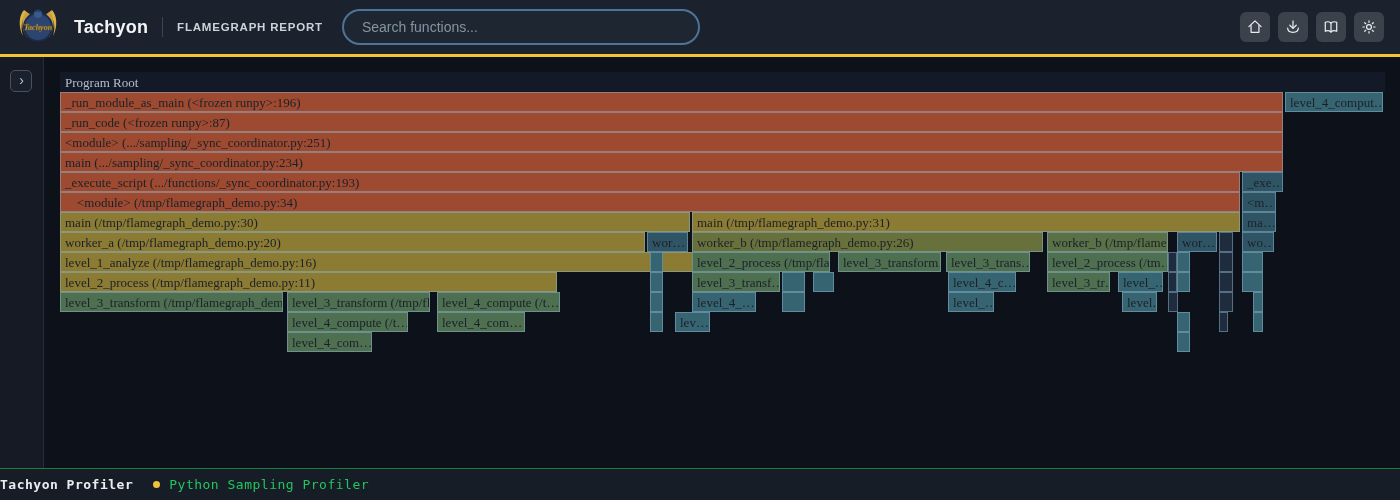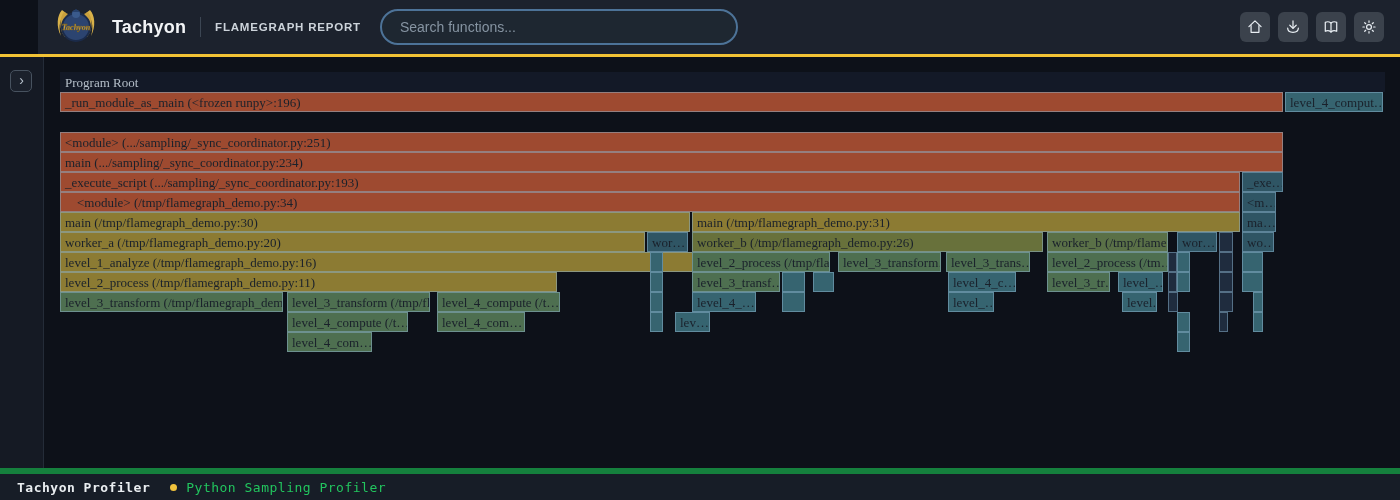--- a/index.html
+++ b/index.html
@@ -1,21 +1,21 @@
 <!DOCTYPE html>
 <html><head>
 <meta charset="utf-8">
 <style>
   * { margin:0; padding:0; box-sizing:border-box; }
   html,body { width:1400px; height:500px; overflow:hidden; background:#0d1119;
               font-family:"Liberation Sans", sans-serif; }
   .page { width:1400px; height:500px; display:flex; flex-direction:column; }
 
   
-  .header { height:54px; background:#1c222d; display:flex; align-items:center; flex:0 0 54px;margin-left:38px; }
+  .header { height:54px; background:#1c222d; display:flex; align-items:center; flex:0 0 54px; }
   .logo { width:44px; height:44px; margin-left:16px; flex:0 0 44px; }
   .app-title { color:#f2f4f6; font-size:18px; font-weight:bold; margin-left:14px; letter-spacing:.2px; }
   .title-sep { width:1px; height:20px; background:#3c4653; margin:0 14px; }
   .report-label { color:#ccd3da; font-size:11.5px; letter-spacing:.8px; font-weight:bold; }
   .search { margin-left:19px; width:358px; height:36px; border-radius:19px; border:2px solid #4d7398;
             background:#1e2731; color:#cfd8e0; font-size:14px; padding:0 18px; outline:none;
             font-family:"Liberation Sans", sans-serif; }
   .search::placeholder { color:#8694a2; }
   .header-actions { margin-left:auto; margin-right:16px; display:flex; gap:8px; }
   .icon-btn { width:30px; height:30px; border-radius:6px; background:#3b424c; border:none;
@@ -32,22 +32,22 @@
                     background:#1b212c; border:1.5px solid #47525f; border-radius:5px;
                     color:#b9c3ce; font-size:14px; line-height:17px; cursor:pointer;
                     display:flex; align-items:center; justify-content:center; padding:0 0 2px 1px;}
   .flame-layer { position:absolute; inset:0; }
   .frame { position:absolute; height:20px; border:1px solid rgba(140,180,205,.5);
            font-family:"Liberation Serif", serif; font-size:13px; line-height:17px;
            color:#1a212b; padding:1px 2px 0 4px; white-space:nowrap; overflow:hidden; cursor:pointer; }
   .frame.root-row { border-color:transparent; color:#b5bfc9; }
 
   
-  .footer { height:32px; flex:0 0 32px; background:#171d27; border-top:6px solid #15803d;
-            display:flex; align-items:center; padding-left:17px;
+  .footer { height:32px; flex:0 0 32px; background:#171d27; border-top:1px solid #15803d;
+            display:flex; align-items:center; 
             font-family:"DejaVu Sans Mono", monospace; font-size:13px; }
   .status-app { color:#e9edf0; font-weight:bold; letter-spacing:.5px; }
   .status-dot { width:7px; height:7px; border-radius:50%; margin:0 9px 0 20px; }
   .status-sub { color:#22c55e; letter-spacing:.5px; }
 </style>
 </head>
 <body>
 
 <div class="page">
 
@@ -102,23 +102,24 @@
   <div class="content">
     <div class="sidebar">
       <button class="sidebar-toggle">
         <span>›</span>
       </button>
     </div>
     <div class="flame-layer" id="flame-layer">
         <div class="frame root-row" title="Program Root" style="left: 60px; top: 15px; width: 1325px; background: rgb(19, 25, 39);">Program Root</div>
         <div class="frame" title="_run_module_as_main (&lt;frozen runpy&gt;:196)" style="left: 60px; top: 35px; width: 1223px; background: rgb(158, 74, 48);">_run_module_as_main (&lt;frozen runpy&gt;:196)</div>
         <div class="frame" title="level_4_comput…" style="left: 1285px; top: 35px; width: 98px; background: rgb(54, 100, 112);">level_4_comput…</div>
+        <div class="frame" title="_run_code (&lt;frozen runpy&gt;:87)" style="left: 60px; top: 55px; width: 1223px; background: rgb(158, 74, 48);">_run_code (&lt;frozen runpy&gt;:87)</div>
         <div class="frame" title="&lt;module&gt; (.../sampling/_sync_coordinator.py:251)" style="left: 60px; top: 75px; width: 1223px; background: rgb(158, 74, 48);">&lt;module&gt; (.../sampling/_sync_coordinator.py:251)</div>
         <div class="frame" title="main (.../sampling/_sync_coordinator.py:234)" style="left: 60px; top: 95px; width: 1223px; background: rgb(158, 74, 48);">main (.../sampling/_sync_coordinator.py:234)</div>
-        <div class="frame" title="_execute_script (.../sampling/_sync_coordinator.py:193)" style="left: 60px; top: 115px; width: 1180px; background: rgb(158, 74, 48);">_execute_script (.../sampling/_sync_coordinator.py:193)</div>
+        <div class="frame" title="_execute_script (.../sampling/_sync_coordinator.py:193)" style="left: 60px; top: 115px; width: 1180px; background: rgb(158, 74, 48);">_execute_script (.../functions/_sync_coordinator.py:193)</div>
         <div class="frame" title="_exe…" style="left: 1242px; top: 115px; width: 41px; background: rgb(47, 85, 100);">_exe…</div>
         <div class="frame" title="&lt;module&gt; (/tmp/flamegraph_demo.py:34)" style="left: 60px; top: 135px; width: 1180px; background: rgb(158, 74, 48); padding-left: 16px;">&lt;module&gt; (/tmp/flamegraph_demo.py:34)</div>
         <div class="frame" title="&lt;m…" style="left: 1242px; top: 135px; width: 34px; background: rgb(47, 85, 100);">&lt;m…</div>
         <div class="frame" title="main (/tmp/flamegraph_demo.py:30)" style="left: 60px; top: 155px; width: 630px; background: rgb(140, 123, 51);">main (/tmp/flamegraph_demo.py:30)</div>
         <div class="frame" title="main (/tmp/flamegraph_demo.py:31)" style="left: 692px; top: 155px; width: 548px; background: rgb(140, 123, 51);">main (/tmp/flamegraph_demo.py:31)</div>
         <div class="frame" title="ma…" style="left: 1242px; top: 155px; width: 34px; background: rgb(47, 85, 100);">ma…</div>
         <div class="frame" title="worker_a (/tmp/flamegraph_demo.py:20)" style="left: 60px; top: 175px; width: 585px; background: rgb(140, 123, 51);">worker_a (/tmp/flamegraph_demo.py:20)</div>
         <div class="frame" title="wor…" style="left: 647px; top: 175px; width: 41px; background: rgb(47, 85, 100);">wor…</div>
         <div class="frame" title="worker_b (/tmp/flamegraph_demo.py:26)" style="left: 692px; top: 175px; width: 351px; background: rgb(104, 113, 59);">worker_b (/tmp/flamegraph_demo.py:26)</div>
         <div class="frame" title="worker_b (/tmp/flame…" style="left: 1047px; top: 175px; width: 121px; background: rgb(90, 112, 71);">worker_b (/tmp/flame…</div>

